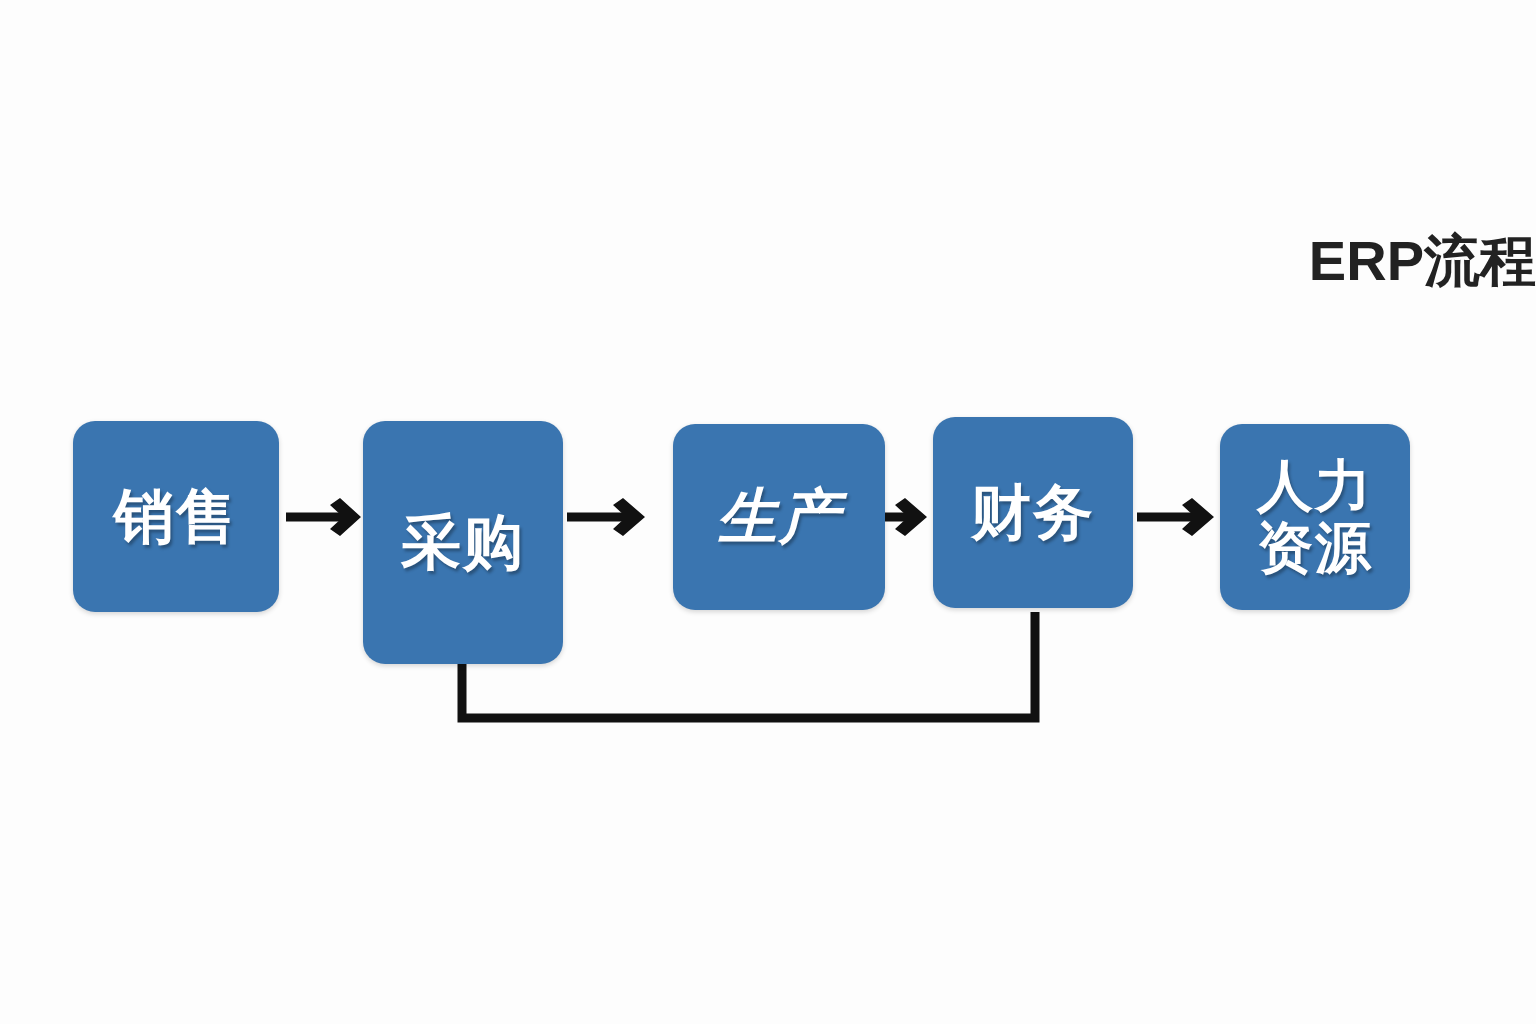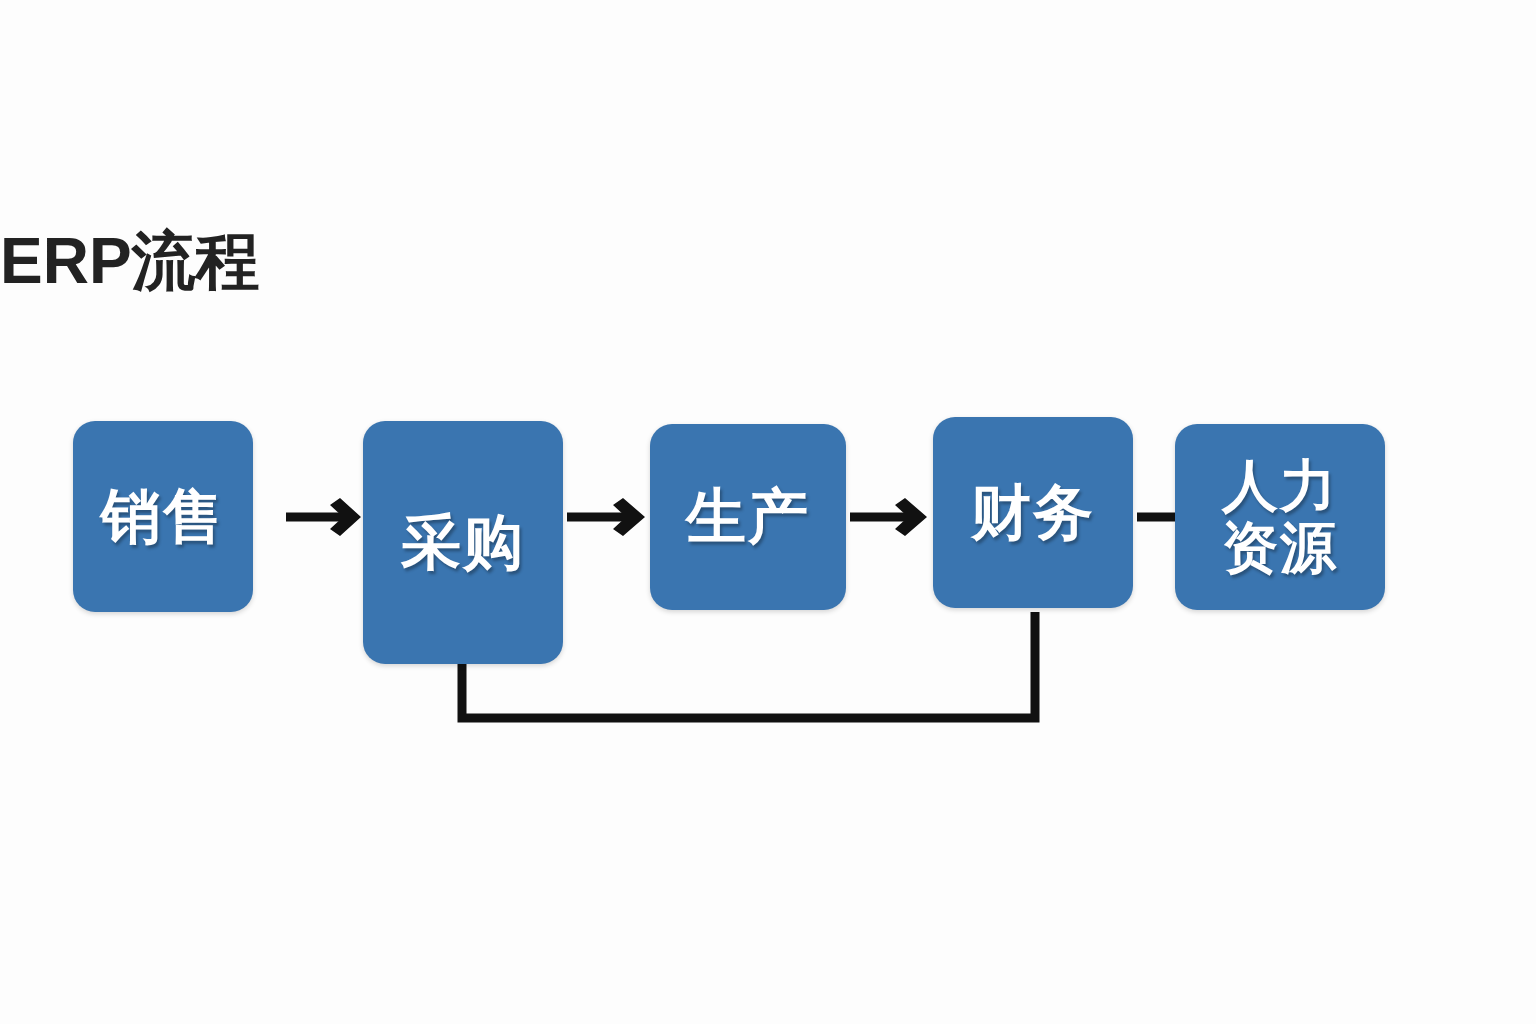--- a/index.html
+++ b/index.html
@@ -18,22 +18,22 @@
     width: 1536px;
     height: 1024px;
     background: #fdfdfd;
   }
   
   #diagram-title {
     position: absolute;
     left: 0;
     top: 206px;
     width: 1536px;
-    text-align: left;
-    font-size: 64px;
+    text-align: right;
+    font-size: 56px;
     line-height: 110px;
     font-weight: 800;
     color: #222222;
     letter-spacing: 0px;
     white-space: nowrap;
     font-family: "Liberation Sans", "DejaVu Sans", sans-serif;
   }
   
   .node {
     position: absolute;
@@ -97,34 +97,34 @@
     <g>
       <line x1="1137" y1="517" x2="1198" y2="517" stroke="#111111" stroke-width="9"></line>
       <path d="M 1192 498 L 1214 517 L 1192 536 L 1182 529 L 1195 517 L 1182 505 Z" fill="#111111"></path>
     </g>
 
     <g>
       <path d="M 462 612 L 462 718 L 1035 718 L 1035 612" fill="none" stroke="#111111" stroke-width="9" stroke-linejoin="miter" stroke-linecap="butt"></path>
     </g>
   </svg>
 
-  <div class="node" style="left:73px; top:421px; width:180px; height:191px;">
+  <div class="node" style="left:73px; top:421px; width:206px; height:191px;">
     <span class="node-label">销售</span>
   </div>
 
   <div class="node" style="left:363px; top:421px; width:200px; height:243px;">
     <span class="node-label">采购</span>
   </div>
 
-  <div class="node" style="left:650px; top:424px; width:196px; height:186px;">
+  <div class="node" style="left:673px; top:424px; width:212px; height:186px;font-style:italic;">
     <span class="node-label">生产</span>
   </div>
 
   <div class="node" style="left:933px; top:417px; width:200px; height:191px;">
     <span class="node-label">财务</span>
   </div>
 
-  <div class="node" style="left:1175px; top:424px; width:210px; height:186px;">
+  <div class="node" style="left:1220px; top:424px; width:190px; height:186px;">
     <span class="node-label two-line">人力
 资源</span>
   </div>
 
 </div>
 
 </body></html>

